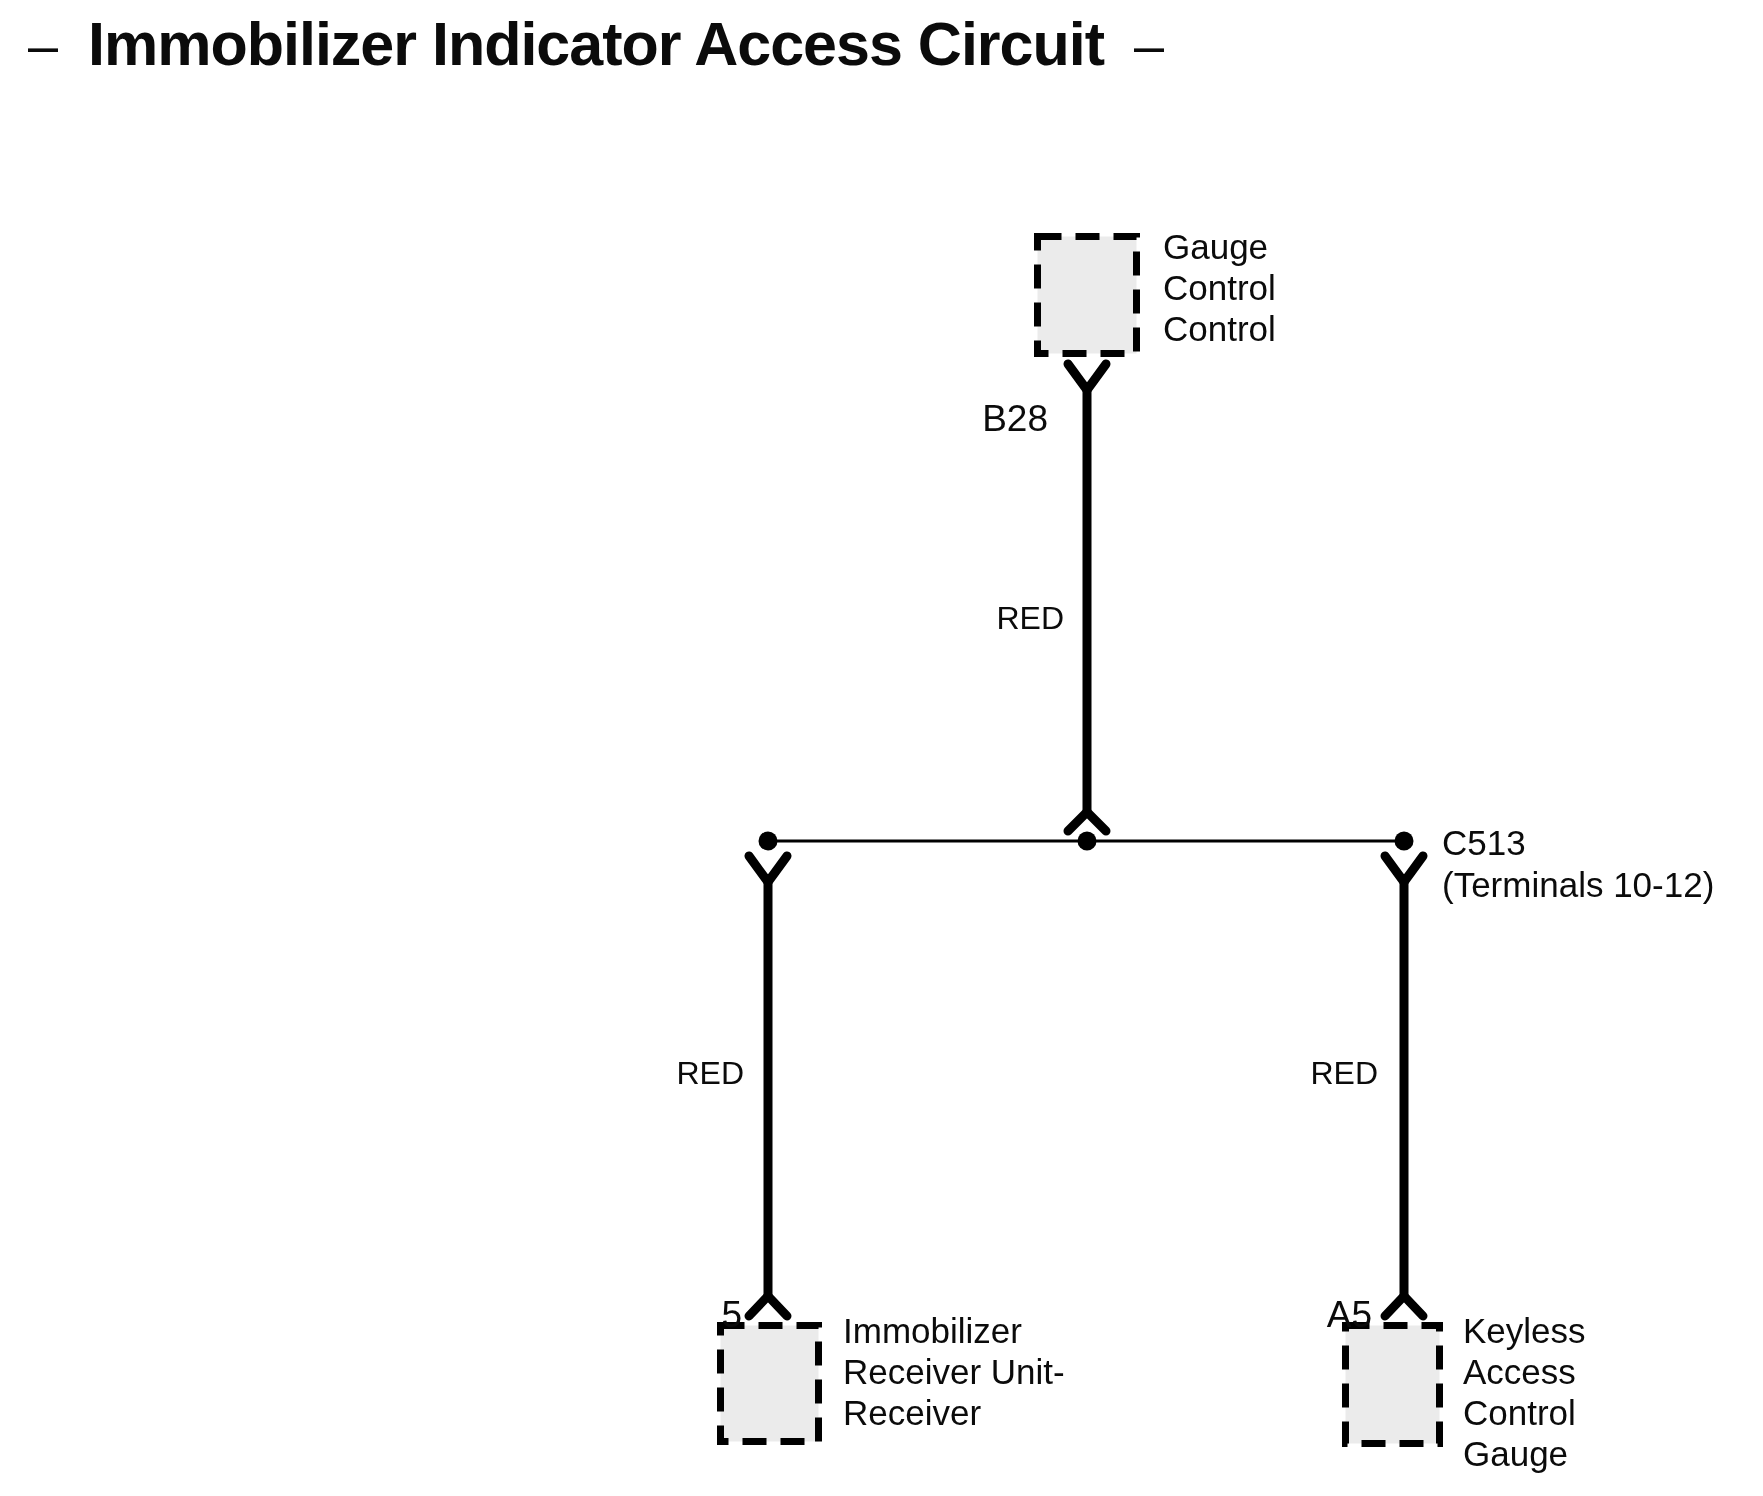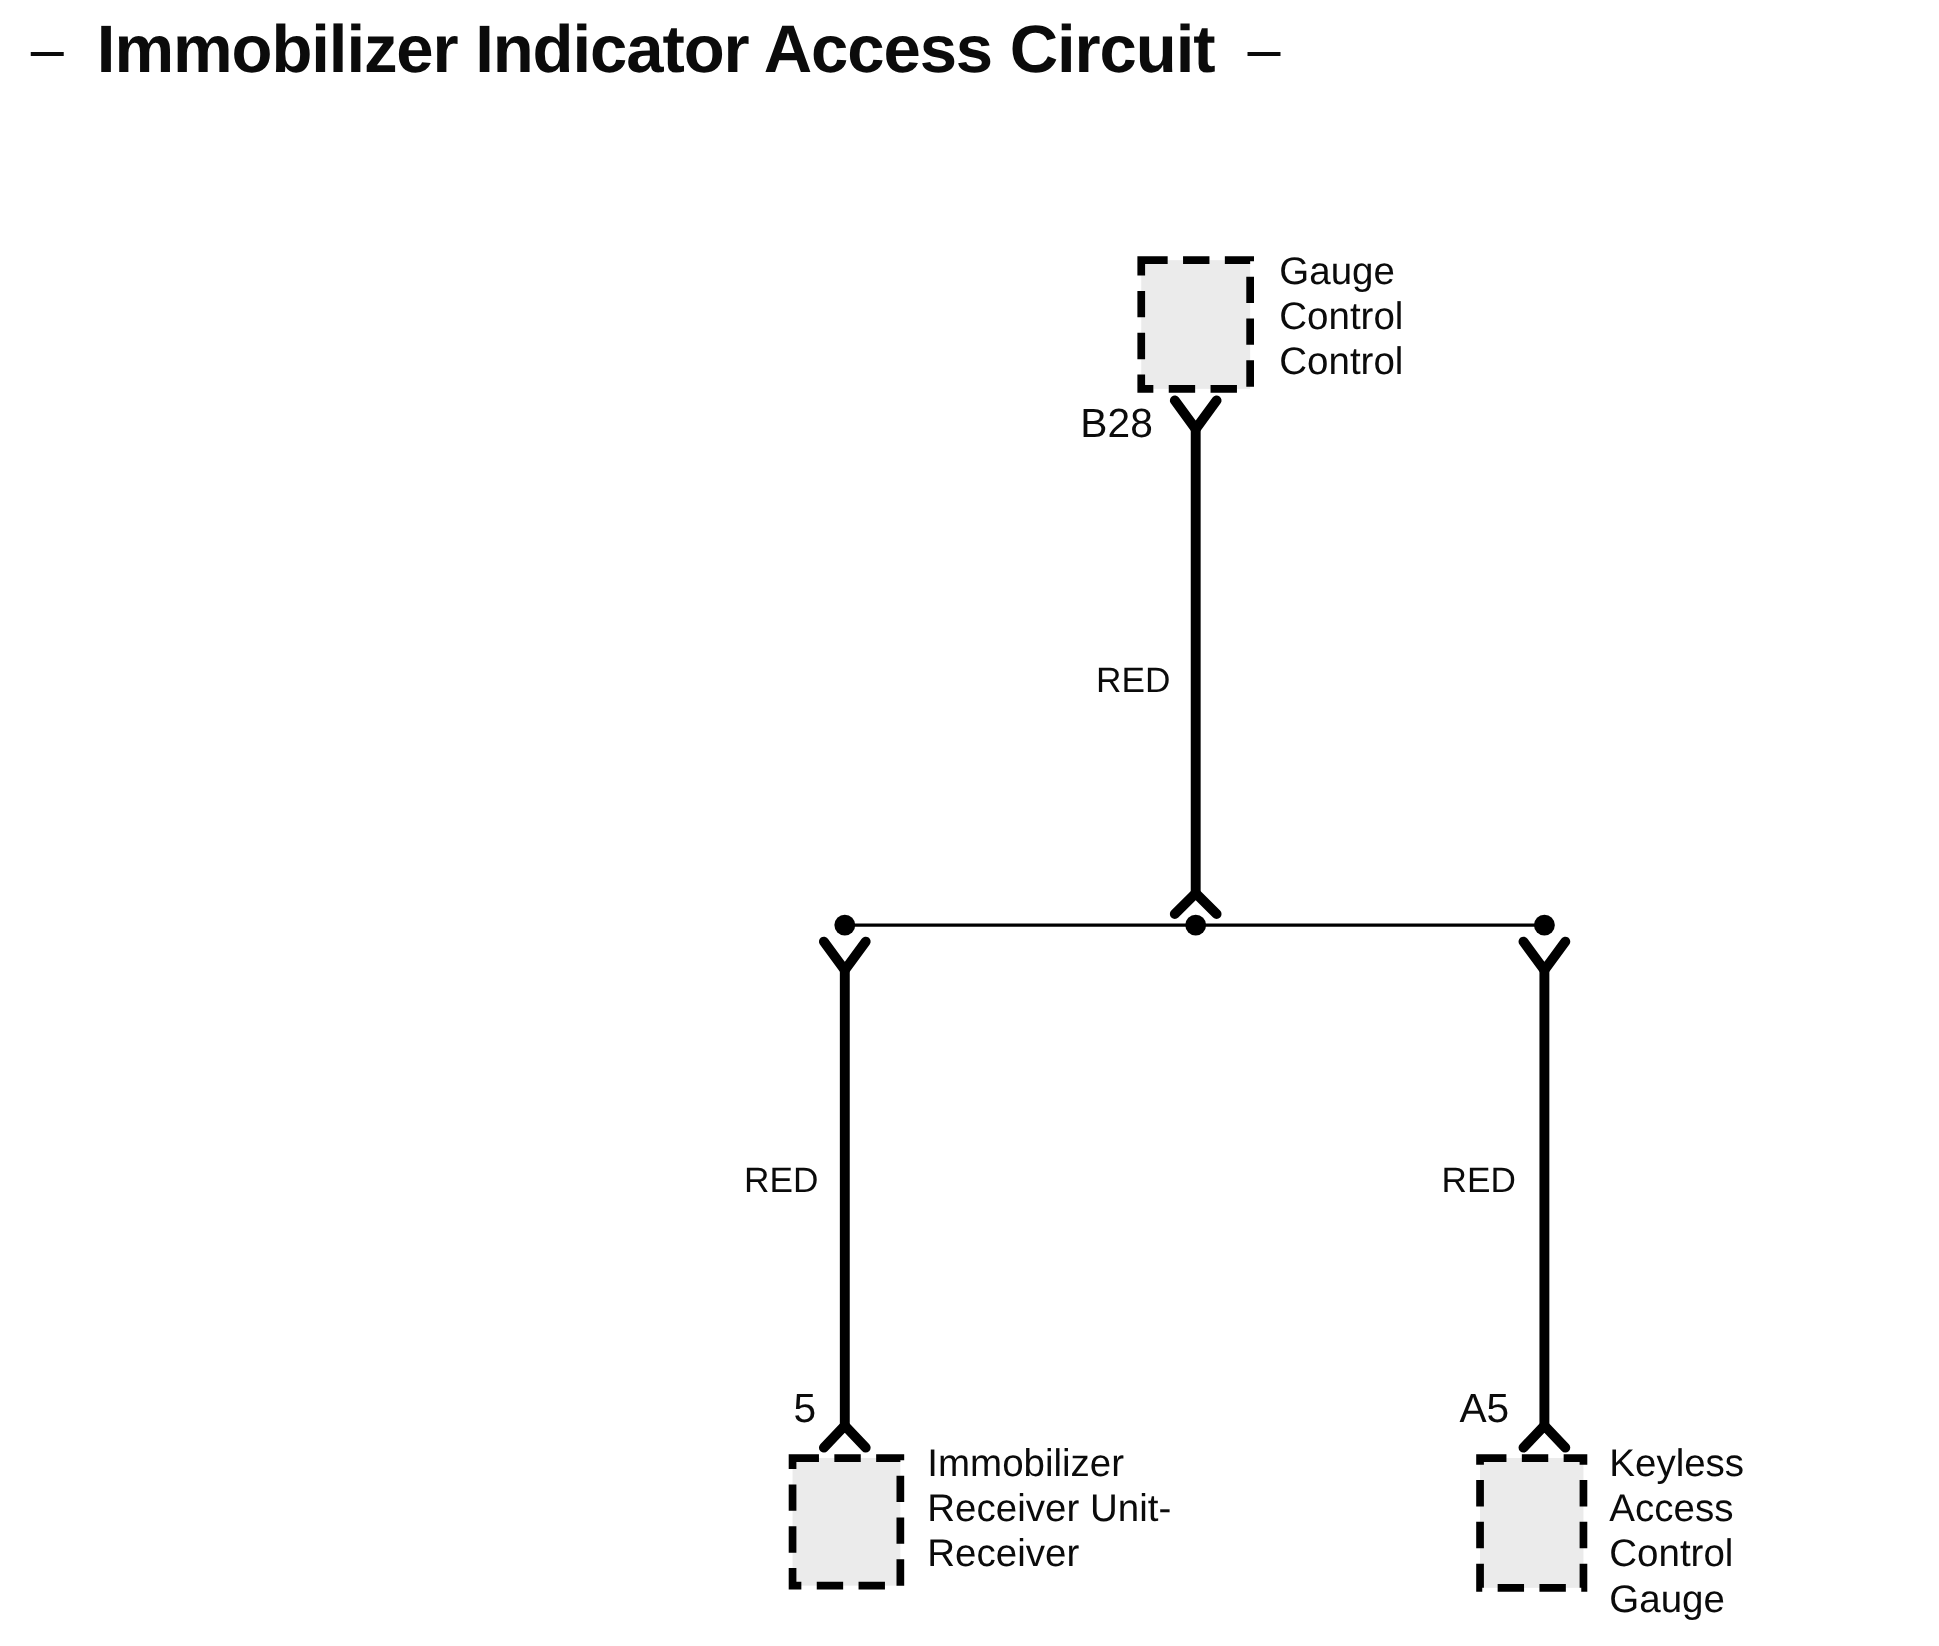--- a/index.html
+++ b/index.html
@@ -46,20 +46,21 @@
     white-space: nowrap;
   }
   .component-name {
     font-size: 35px;
     line-height: 41px;
   }
   .terminal-label {
     font-size: 37px;
     line-height: 1;
     text-align: right;
+    margin-top: 34px;
   }
   .wire-color-label {
     font-size: 32px;
     line-height: 1;
     text-align: right;
   }
   .splice-label {
     font-size: 35px;
     line-height: 42px;
   }
@@ -107,20 +108,24 @@
   <div class="lbl component-name" style="left:1163px; top:226px;">
     <div>Gauge</div>
     <div>Control</div>
     <div>Control</div>
   </div>
 
   <div class="lbl terminal-label" style="right:715px; top:366px;">B28</div>
 
   <div class="lbl wire-color-label" style="right:699px; top:602px;">RED</div>
 
+  <div class="lbl splice-label" style="left:1442px; top:822px;">
+    <div>C513</div>
+    <div>(Terminals 10-12)</div>
+  </div>
 
   <div class="lbl wire-color-label" style="right:1019px; top:1057px;">RED</div>
 
   <div class="lbl wire-color-label" style="right:385px; top:1057px;">RED</div>
 
   <div class="lbl terminal-label" style="right:1021px; top:1262px;">5</div>
 
   <div class="lbl terminal-label" style="right:391px; top:1262px;">A5</div>
 
   <div class="lbl component-name" style="left:843px; top:1310px;">

